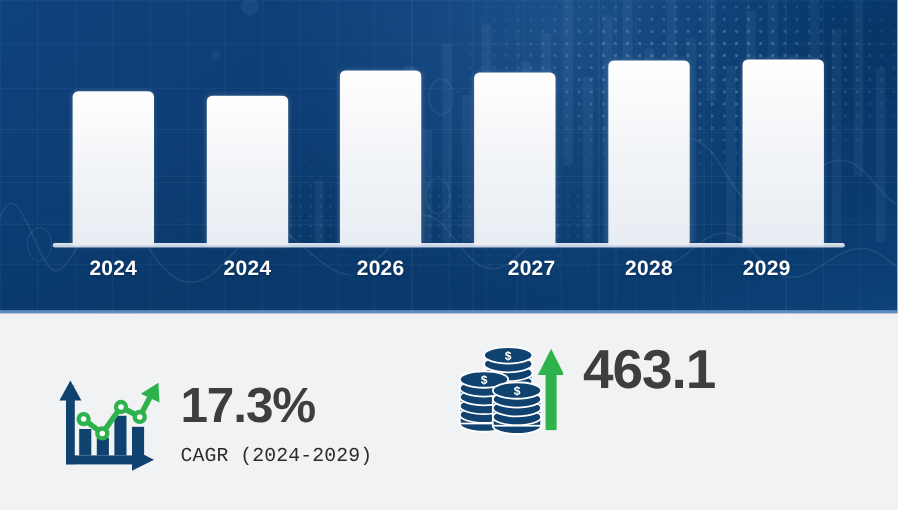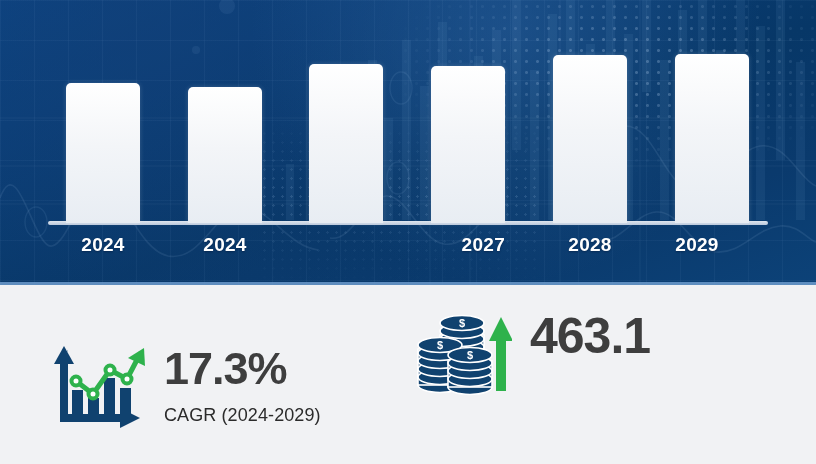--- a/index.html
+++ b/index.html
@@ -94,21 +94,21 @@
     letter-spacing:-1px;
   }
   .stat-cagr .stat-value{font-size:45px;margin-top:2px;}
   .stat-growth .stat-value{font-size:50px;margin-top:2px;}
   .stat-label{
     color:#2b2b2b;
     font-size:18px;
     line-height:1.32;
     margin-top:13px;
     white-space:pre-line;
-    font-family:Liberation Sans, sans-serif;
+    font-family:Liberation Mono, monospace;
     font-weight:400;
     letter-spacing:.1px;
   }
   .stat-growth .stat-label{margin-top:12px;}
 </style>
 </head>
 <body>
 
 <div id="root">
 
@@ -190,20 +190,21 @@
 
       <div class="bar" style="left:66px;  width:74px; top:83px; height:140px;"></div>
       <div class="bar" style="left:188px; width:74px; top:87px; height:136px;"></div>
       <div class="bar" style="left:309px; width:74px; top:64px; height:159px;"></div>
       <div class="bar" style="left:431px; width:74px; top:66px; height:157px;"></div>
       <div class="bar" style="left:553px; width:74px; top:55px; height:168px;"></div>
       <div class="bar" style="left:675px; width:74px; top:54px; height:169px;"></div>
 
       <div class="xlabel" style="left:66px;  width:74px;">2024</div>
       <div class="xlabel" style="left:188px; width:74px;">2024</div>
+      <div class="xlabel" style="left:309px; width:74px;">2026</div>
       <div class="xlabel" style="left:431px; width:74px;text-align:right;">2027</div>
       <div class="xlabel" style="left:553px; width:74px;">2028</div>
       <div class="xlabel" style="left:660px; width:74px;">2029</div>
     </div>
 
     <div class="panel-underline"></div>
   </div>
 
   <div class="stats-panel">
 

